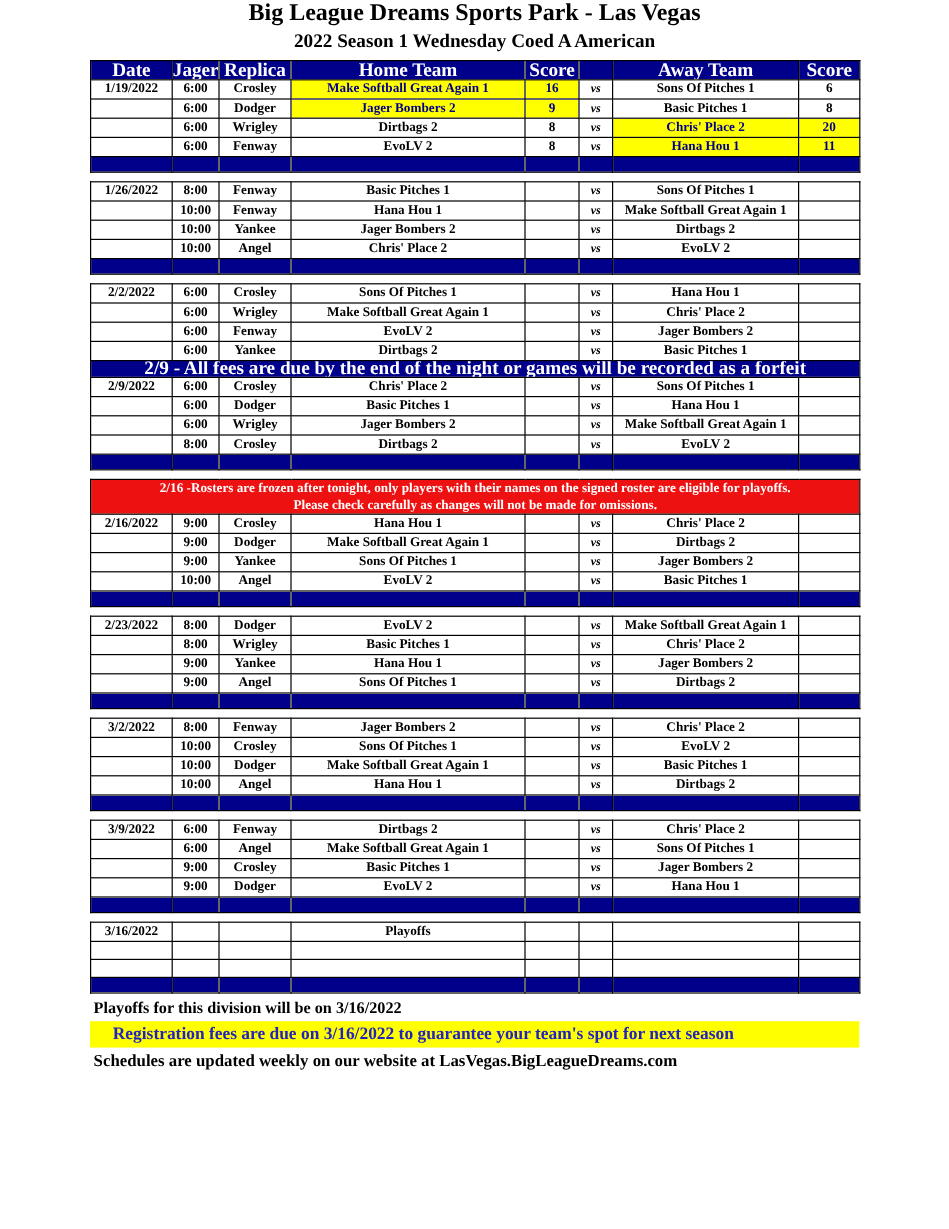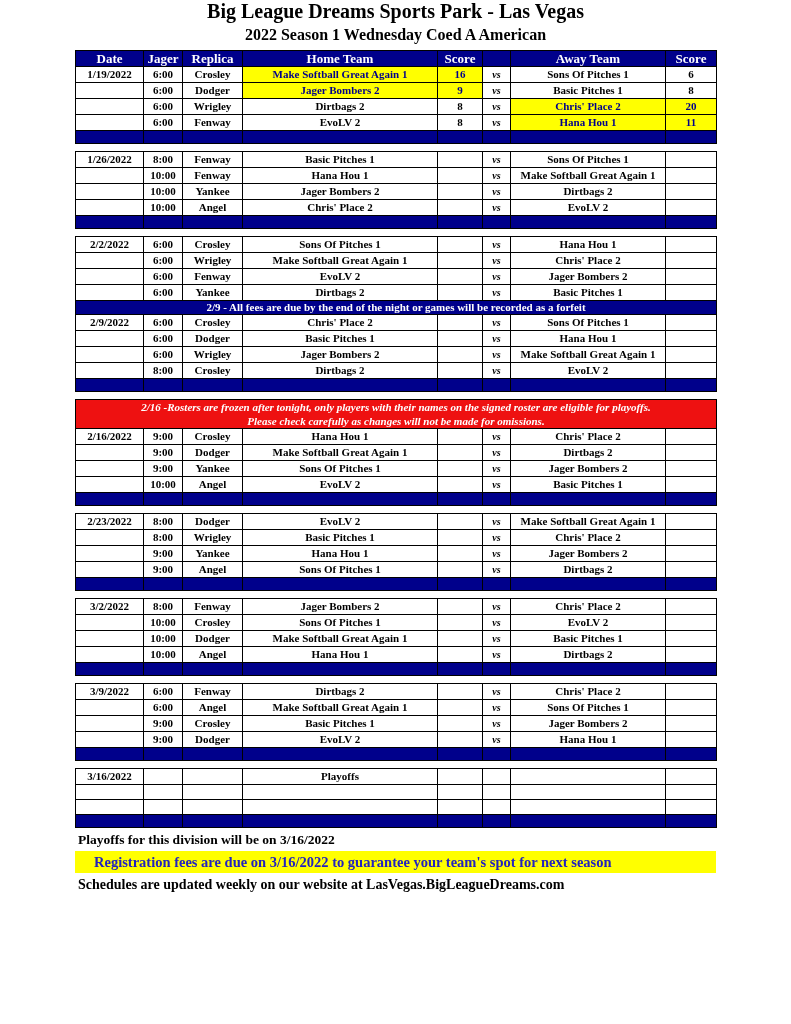--- a/index.html
+++ b/index.html
@@ -23,28 +23,28 @@
   table.schedule{
     border-collapse:collapse;table-layout:fixed;
     width:641px;margin:6px 0 0 75px;
   }
   .schedule td,.schedule th{
     border:1px solid #000;padding:0;height:15px;line-height:15px;
     font-size:11px;font-weight:bold;text-align:center;
     white-space:nowrap;overflow:hidden;
   }
   .schedule thead th{
-    background:var(--navy);color:var(--header-text);height:15px;font-size:13px;
+    background:var(--navy);color:var(--header-text);height:15px;font-size:16px;
   }
   .schedule tr.sep td{background:var(--navy);height:13px;line-height:13px;}
-  .schedule tr.sep td.notice{color:#fff;font-size:11px;}
+  .schedule tr.sep td.notice{color:#fff;font-size:16px;}
   .schedule tr.gap td{border:none;background:#fff;height:8px;line-height:8px;}
   .schedule tr.banner td{
     background:var(--red);color:#fff;height:29px;line-height:14px;
-    font-size:11px;white-space:normal;font-style:italic;
+    font-size:11px;white-space:normal;
   }
   .schedule td.hl{background:var(--yellow);color:var(--navy);}
   .schedule td.vs{font-style:italic;font-size:10px;}
   .footer{margin:4px 0 0 75px;width:641px;}
   .footer-playoffs{font-size:13.5px;font-weight:bold;padding-left:3px;}
   .footer-yellow{background:var(--yellow);margin-top:3px;padding:2px 2px 2px 19px;}
   .footer-reg1{color:var(--footer-blue);font-size:14.5px;font-weight:bold;line-height:1.25;}
   .footer-reg2{color:var(--footer-blue);font-size:12px;font-weight:bold;line-height:1.3;}
   .footer-website{font-size:14px;font-weight:bold;margin-top:4px;padding-left:3px;}
   .footer-change{font-size:13px;font-weight:bold;margin-top:3px;padding-left:3px;}

